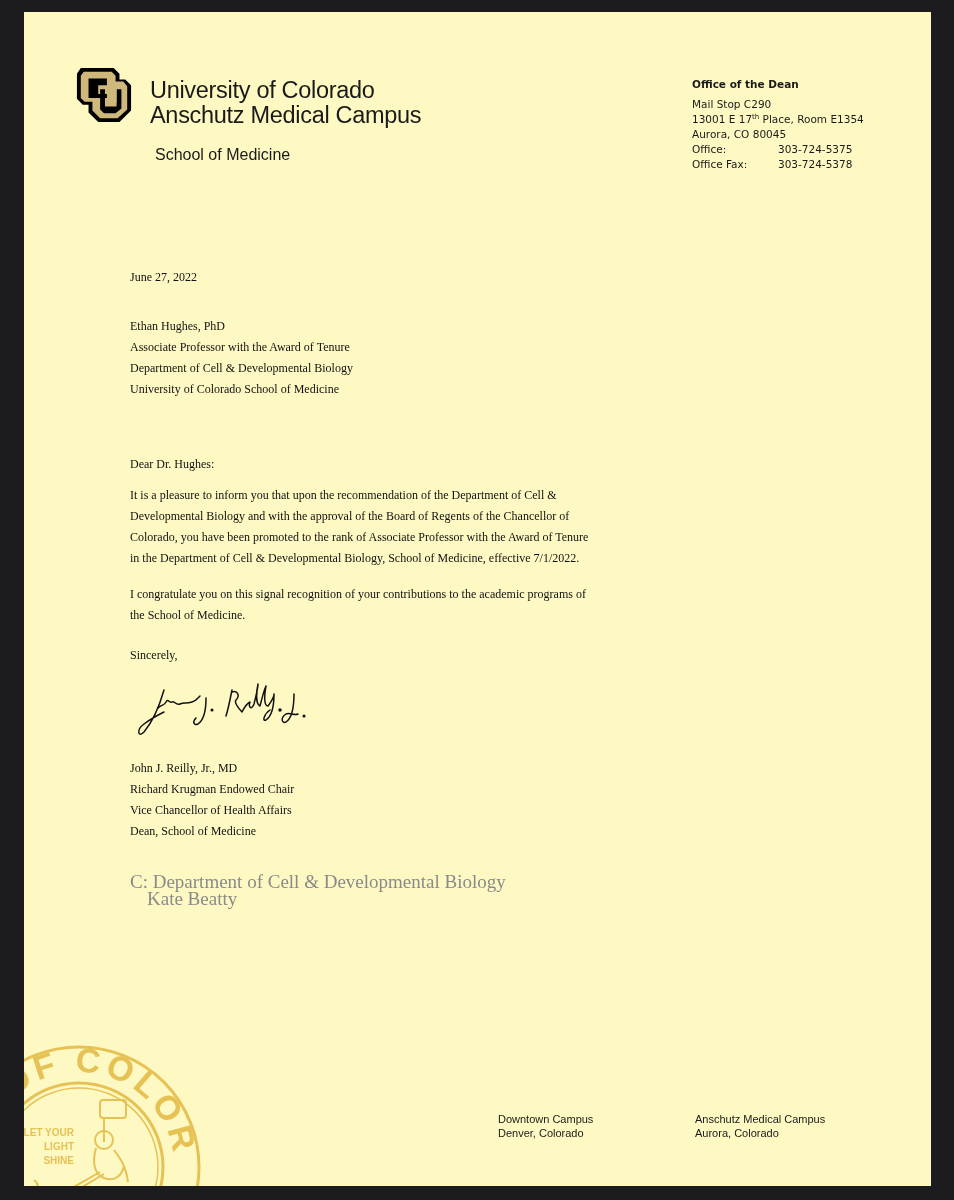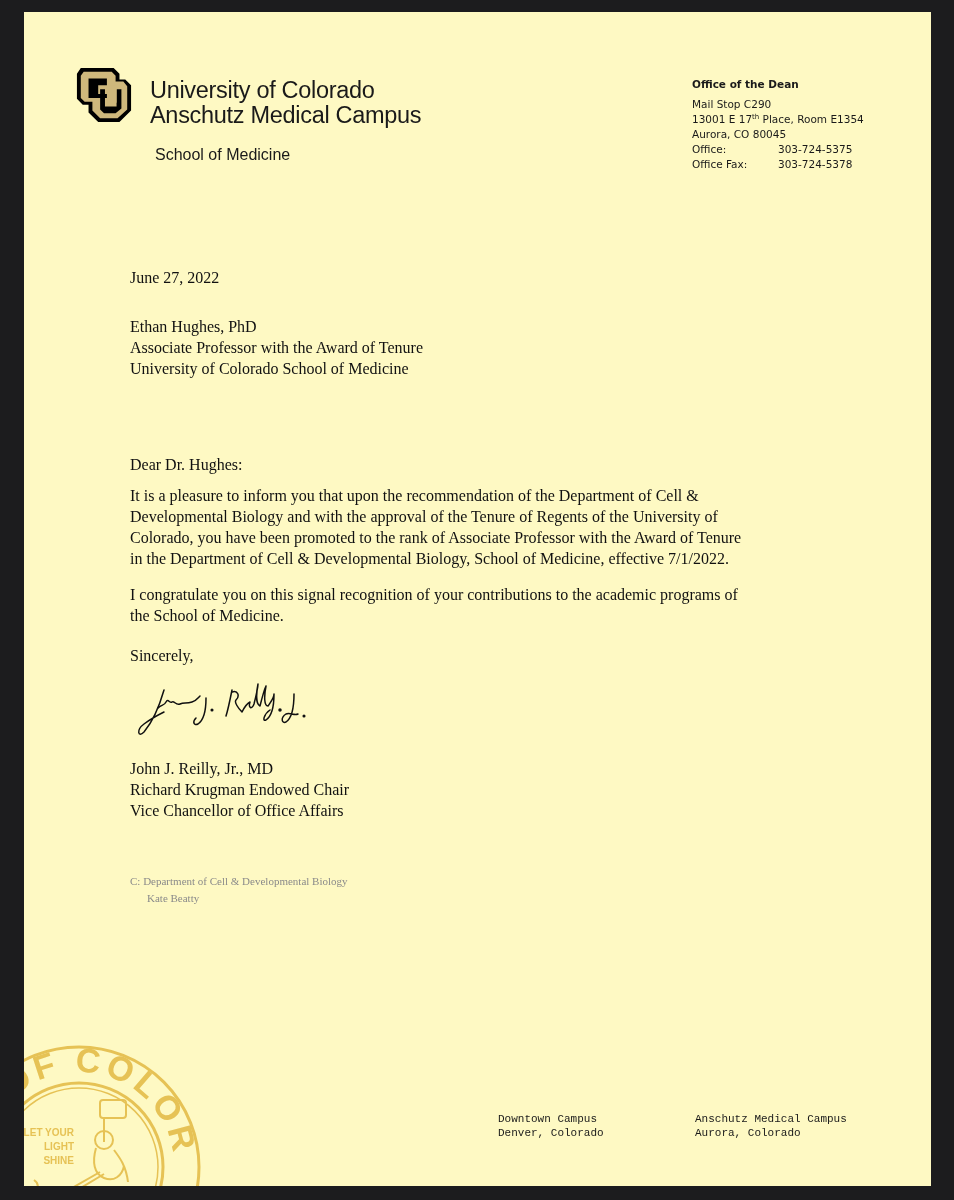--- a/index.html
+++ b/index.html
@@ -63,37 +63,37 @@
       margin-bottom: 5px;
     }
     .office .row { white-space: nowrap; }
     .office .lbl { display: inline-block; width: 86px; }
     .office sup { font-size: 7px; line-height: 0; margin-top: 40px; }
     
     .body {
       position: absolute;
       left: 106px;
       font-family: "Liberation Serif", serif;
-      font-size: 16px;
+      font-size: 12px;
       color: #111;
       line-height: 21px;
     }
     .date { top: 255px; }
     .recipient { top: 304px; }
     .salutation { top: 442px; }
     .para1 { top: 473px; width: 720px; }
     .para2 { top: 572px; width: 720px; }
     .closing { top: 633px; }
     .signer { top: 746px; }
     .cc {
       position: absolute;
       left: 106px;
       top: 861px;
       font-family: "Liberation Serif", serif;
-      font-size: 11px;
+      font-size: 19px;
       color: #8a8a8a;
       line-height: 17px;
     }
     .cc .indent { padding-left: 17px; }
     .p-line { display: block; white-space: nowrap; }
     .signature {
       position: absolute;
       left: 110px;
       top: 668px;
       width: 180px;
@@ -104,21 +104,21 @@
       position: absolute;
       left: -70px;
       top: 1030px;
       width: 250px;
       height: 250px;
     }
     
     .footer {
       position: absolute;
       top: 1100px;
-      font-family: Liberation Mono, monospace;
+      font-family: Liberation Sans, sans-serif;
       font-size: 11px;
       color: #1a1a1a;
       line-height: 14px;
     }
     .footer.left { left: 474px; }
     .footer.right { left: 671px; }
   </style>
 </head>
 <body>
 
@@ -145,28 +145,29 @@
     <div class="row">Aurora, CO 80045</div>
     <div class="row"><span class="lbl">Office:</span><span>303-724-5375</span></div>
     <div class="row"><span class="lbl">Office Fax:</span><span>303-724-5378</span></div>
   </div>
 
   <div class="body date">June 27, 2022</div>
 
   <div class="body recipient">
     <span class="p-line">Ethan Hughes, PhD</span>
     <span class="p-line">Associate Professor with the Award of Tenure</span>
+    <span class="p-line">Department of Cell &amp; Developmental Biology</span>
     <span class="p-line">University of Colorado School of Medicine</span>
   </div>
 
   <div class="body salutation">Dear Dr. Hughes:</div>
 
   <div class="body para1">
     <span class="p-line">It is a pleasure to inform you that upon the recommendation of the Department of Cell &amp;</span>
-    <span class="p-line">Developmental Biology and with the approval of the Tenure of Regents of the University of</span>
+    <span class="p-line">Developmental Biology and with the approval of the Board of Regents of the Chancellor of</span>
     <span class="p-line">Colorado, you have been promoted to the rank of Associate Professor with the Award of Tenure</span>
     <span class="p-line">in the Department of Cell &amp; Developmental Biology, School of Medicine, effective 7/1/2022.</span>
   </div>
 
   <div class="body para2">
     <span class="p-line">I congratulate you on this signal recognition of your contributions to the academic programs of</span>
     <span class="p-line">the School of Medicine.</span>
   </div>
 
   <div class="body closing">Sincerely,</div>
@@ -179,21 +180,22 @@
     <path d="M98 10 C96 20 94 30 92 36"></path>
     <path d="M98 12 C104 10 106 16 102 20 C100 22 104 28 108 32 C110 28 112 24 116 22 C114 28 118 30 120 24 C122 16 124 8 124 4 C122 14 122 24 126 26 C128 18 130 10 132 6 C130 16 130 26 134 26 C138 20 140 18 140 14 C140 26 138 36 132 40 C128 42 130 34 136 30"></path>
     <circle cx="146" cy="30" r="1" fill="#111"></circle>
     <path d="M160 14 C160 26 158 38 152 42 C148 44 146 38 152 34 C156 32 160 36 164 34"></path>
     <circle cx="170" cy="36" r="0.8" fill="#111"></circle>
   </svg>
 
   <div class="body signer">
     <span class="p-line">John J. Reilly, Jr., MD</span>
     <span class="p-line">Richard Krugman Endowed Chair</span>
-    <span class="p-line">Vice Chancellor of Office Affairs</span>
+    <span class="p-line">Vice Chancellor of Health Affairs</span>
+    <span class="p-line">Dean, School of Medicine</span>
   </div>
 
   <div class="cc">
     <span class="p-line">C: Department of Cell &amp; Developmental Biology</span>
     <span class="p-line indent">Kate Beatty</span>
   </div>
 
   <svg class="seal" viewBox="0 0 250 250">
     <defs>
       <path id="ringPath" d="M30 125 A95 95 0 0 1 220 125"></path>

